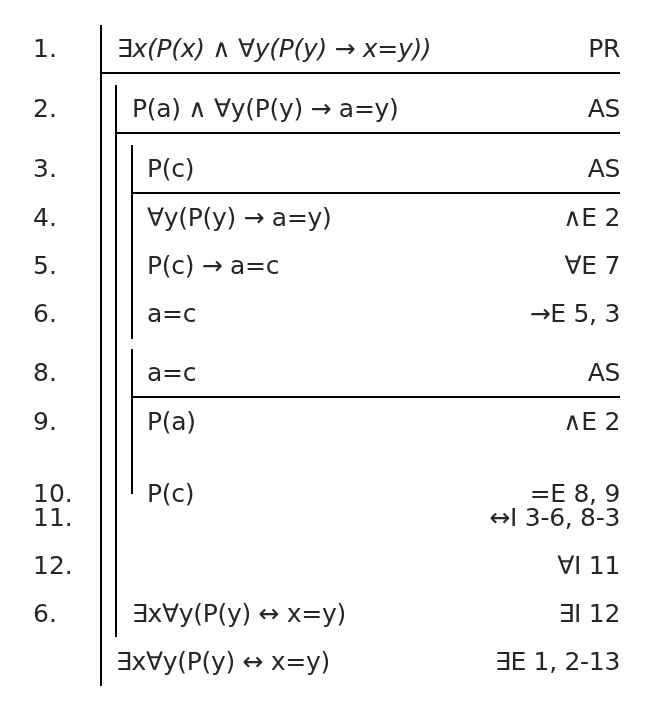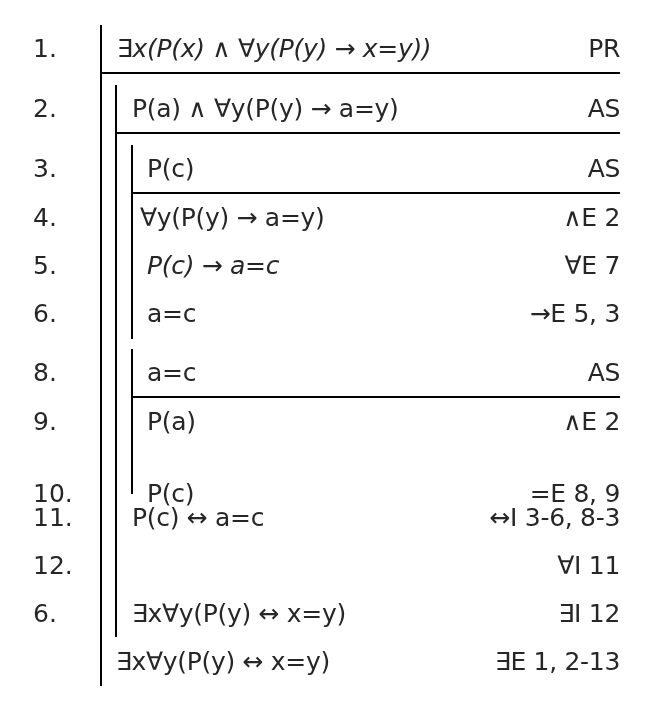--- a/index.html
+++ b/index.html
@@ -86,27 +86,27 @@
   </div>
 
   <div class="row" style="top:145px;">
     <span class="lineno">3.</span>
     <span class="formula" style="left:147px;">P(c)</span>
     <span class="just">AS</span>
   </div>
 
   <div class="row" style="top:194px;">
     <span class="lineno">4.</span>
-    <span class="formula" style="left:140px;">∀y(P(y) → a=y)</span>
+    <span class="formula" style="left:147px;">∀y(P(y) → a=y)</span>
     <span class="just">∧E 2</span>
   </div>
 
   <div class="row" style="top:242px;">
     <span class="lineno">5.</span>
-    <span class="formula" style="left:147px;font-style:italic;">P(c) → a=c</span>
+    <span class="formula" style="left:147px;">P(c) → a=c</span>
     <span class="just">∀E 7</span>
   </div>
 
   <div class="row" style="top:290px;">
     <span class="lineno">6.</span>
     <span class="formula" style="left:147px;">a=c</span>
     <span class="just">→E 5, 3</span>
   </div>
 
   <div class="row" style="top:349px;">
@@ -122,21 +122,20 @@
   </div>
 
   <div class="row" style="top:470px;">
     <span class="lineno">10.</span>
     <span class="formula" style="left:147px;">P(c)</span>
     <span class="just">=E 8, 9</span>
   </div>
 
   <div class="row" style="top:494px;">
     <span class="lineno">11.</span>
-    <span class="formula" style="left:132px;">P(c) ↔ a=c</span>
     <span class="just">↔I 3-6, 8-3</span>
   </div>
 
   <div class="row" style="top:542px;">
     <span class="lineno">12.</span>
     <span class="just">∀I 11</span>
   </div>
 
   <div class="row" style="top:590px;">
     <span class="lineno">6.</span>

